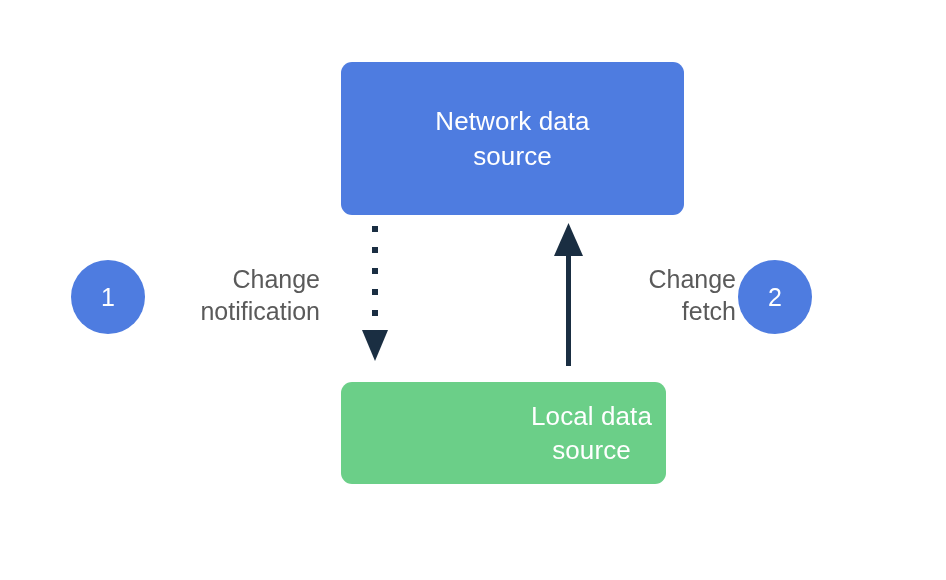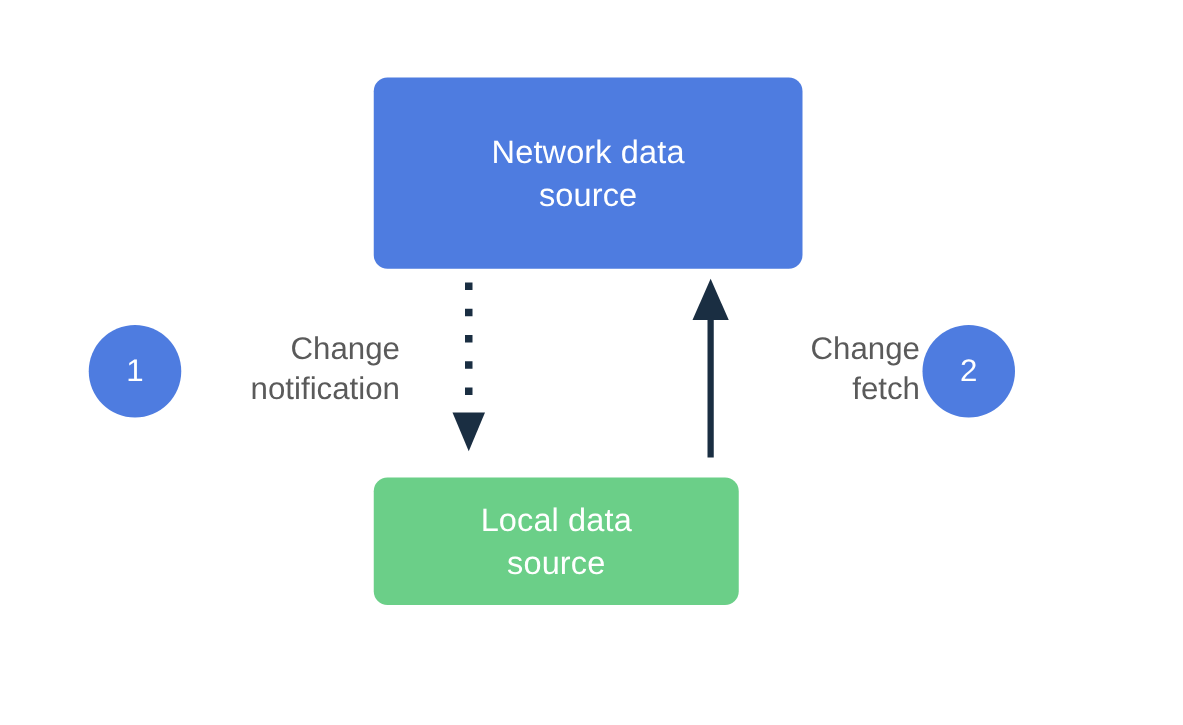--- a/index.html
+++ b/index.html
@@ -26,34 +26,36 @@
     display: flex;
     align-items: center;
     justify-content: center;
     text-align: center;
     color: #ffffff;
     font-size: 26px;
     line-height: 1.32;
     letter-spacing: 0.1px;
     box-sizing: border-box;
     padding: 0 14px;
+    margin-left: 42px;
   }
   #network-box {
     left: 299px;
     top: 62px;
     width: 343px;
     height: 153px;
     background: #4e7ce0;
   }
   #local-box {
     left: 299px;
     top: 382px;
-    width: 292px;
+    width: 325px;
     height: 102px;
     background: #6bcf88;
+    justify-content: flex-end;
   }
   .node-label { white-space: pre-line; display: block; }
 
   
   .step-circle {
     position: absolute;
     width: 74px;
     height: 74px;
     border-radius: 50%;
     background: #4e7ce0;

